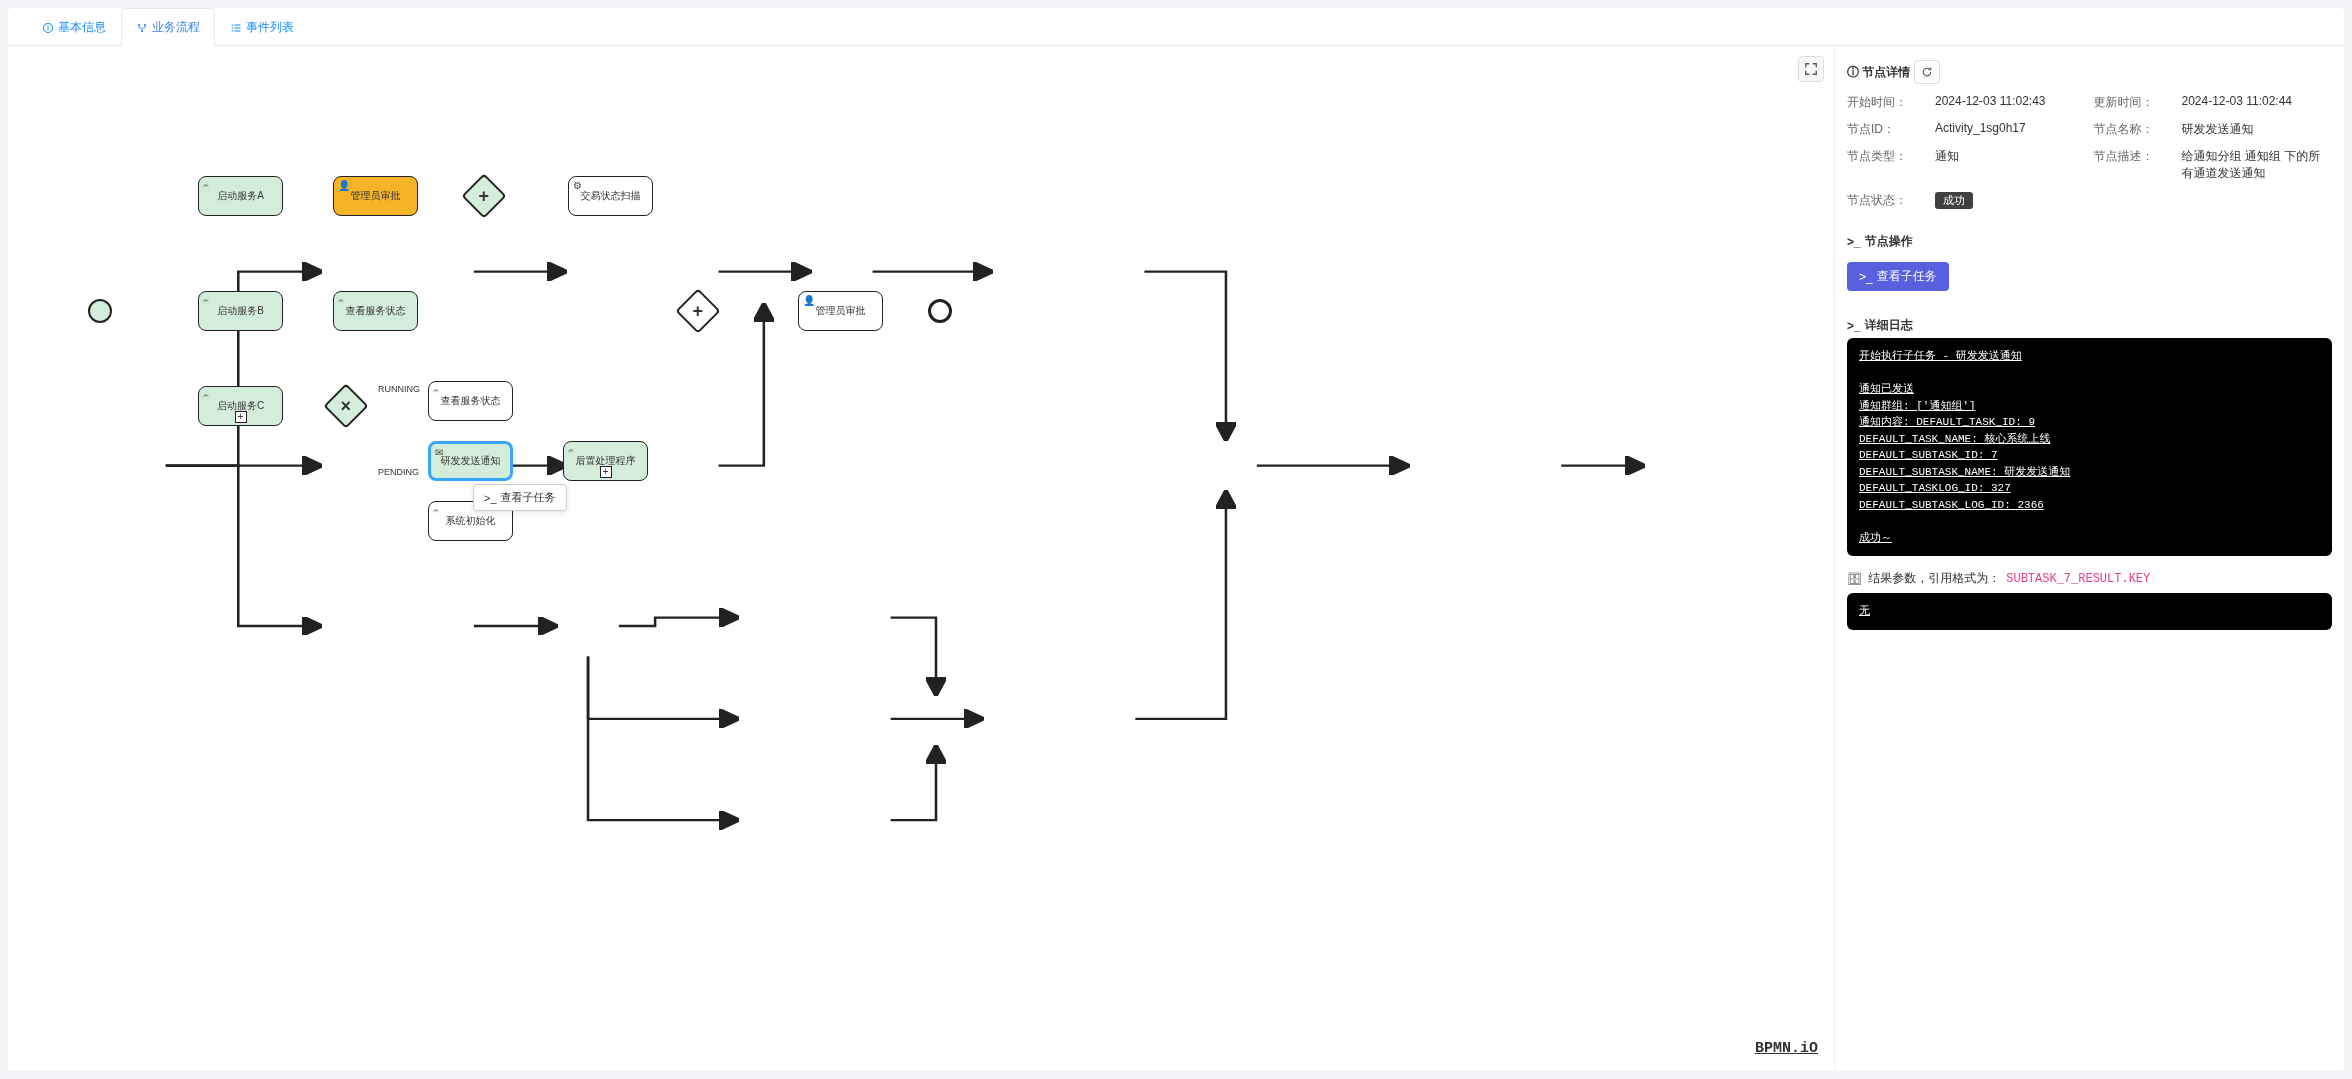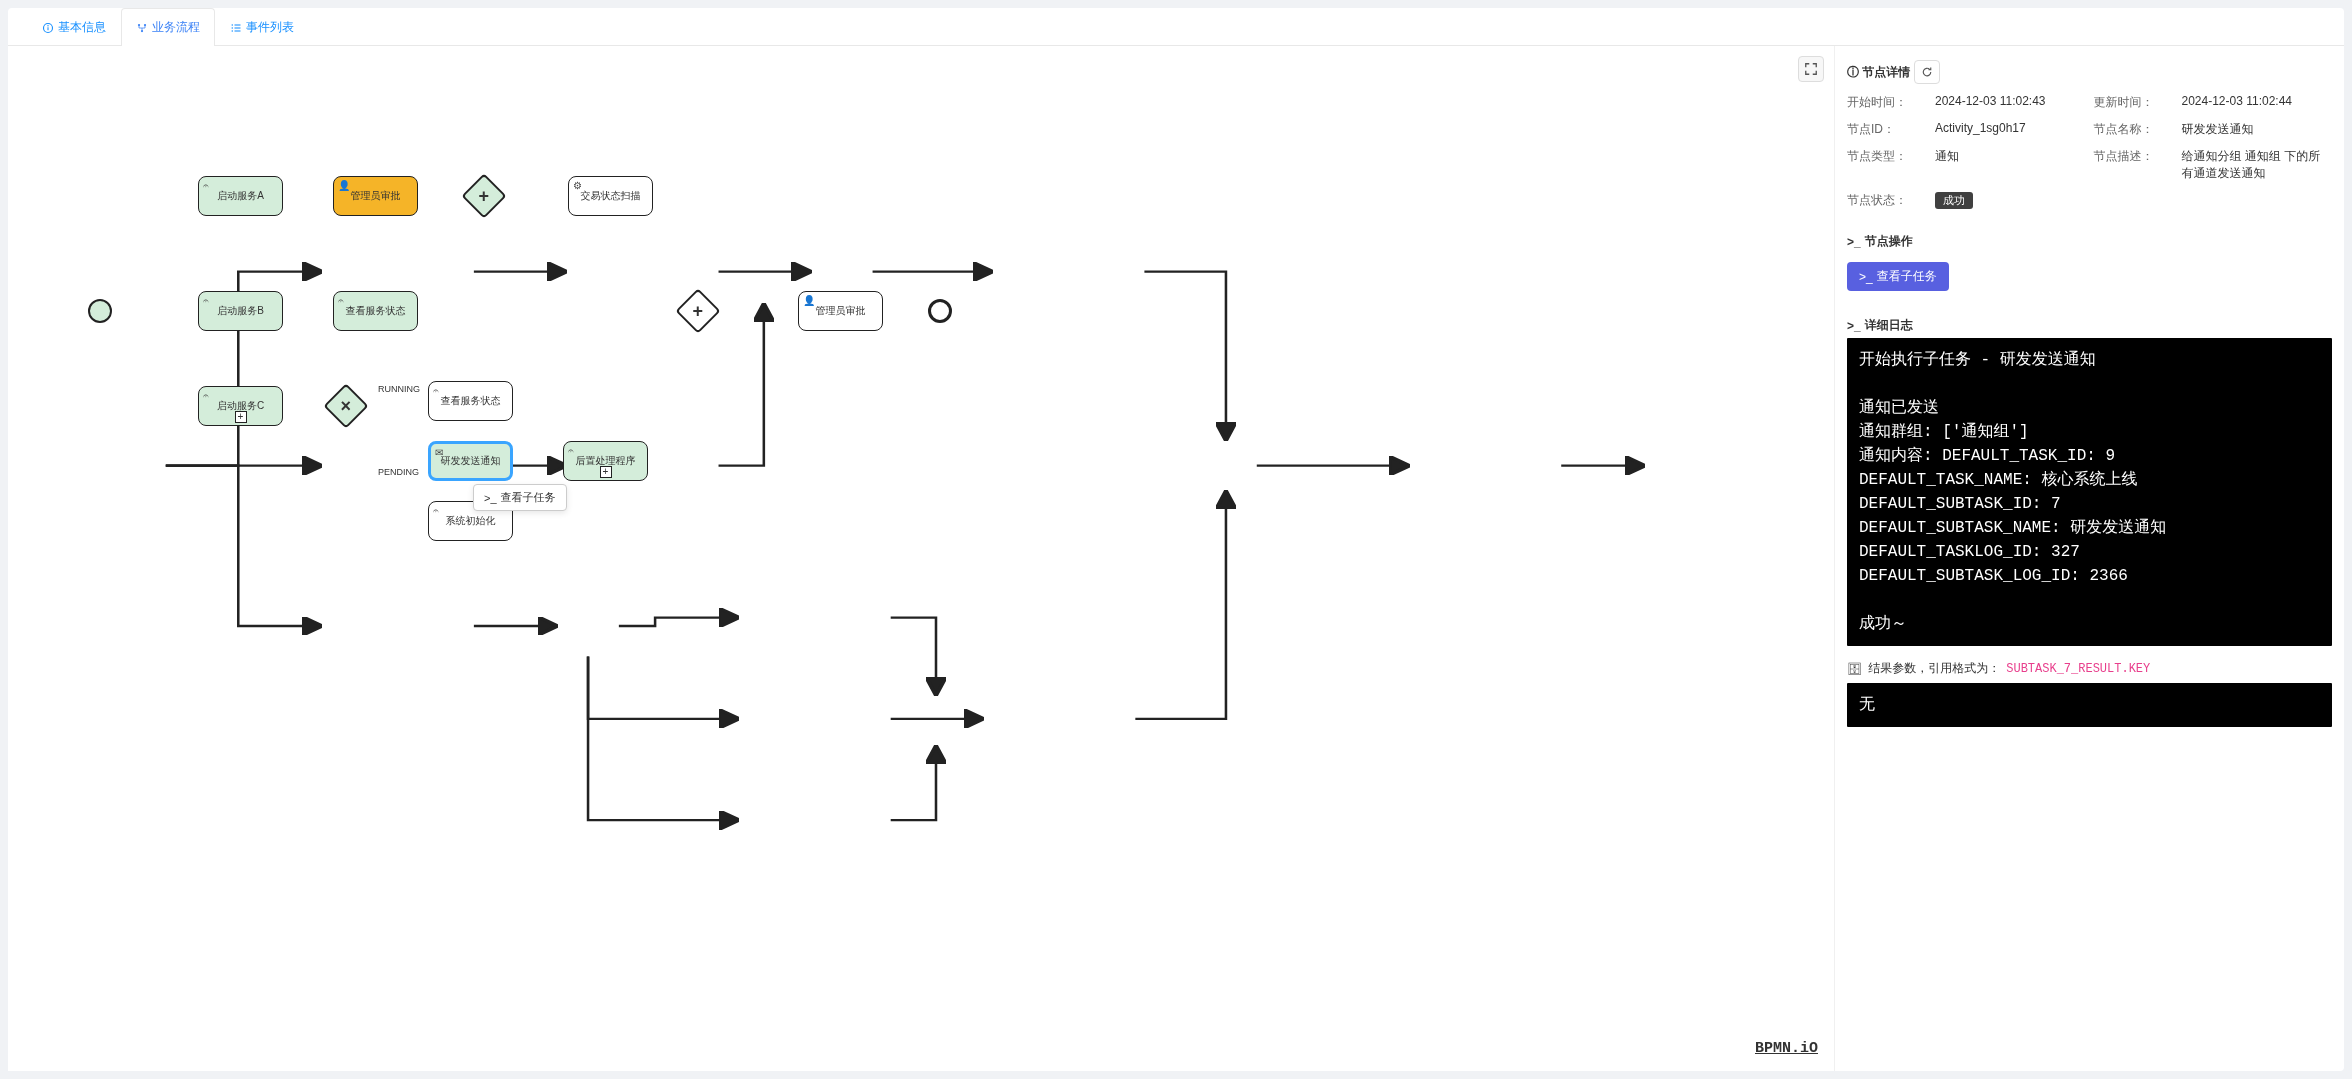--- a/index.html
+++ b/index.html
@@ -17,21 +17,21 @@
 .canvas { flex: 1; position: relative; background: #fff; }
 .expand-btn { position: absolute; top: 10px; right: 10px; width: 26px; height: 26px; border: 1px solid #ddd; border-radius: 4px; background: #f7f7f7; display: flex; align-items: center; justify-content: center; cursor: pointer; z-index: 5; }
 .sidepanel { width: 510px; border-left: 1px solid #f0f0f0; padding: 10px 12px; display: flex; flex-direction: column; gap: 14px; font-size: 12px; overflow-y: auto; }
 .panel-section-title { display: flex; align-items: center; gap: 4px; font-weight: 600; color: #333; padding: 4px 0; }
 .panel-section-title.with-refresh { justify-content: flex-start; }
 .refresh-btn { width: 26px; height: 24px; border: 1px solid #ddd; border-radius: 4px; background: #fff; display: flex; align-items: center; justify-content: center; cursor: pointer; }
 .detail-grid { display: grid; grid-template-columns: 80px 1fr 80px 1fr; row-gap: 10px; column-gap: 8px; padding: 6px 0; }
 .detail-grid .lbl { color: #666; }
 .badge-success { display: inline-block; background: #404040; color: #fff; padding: 1px 8px; border-radius: 3px; font-size: 11px; }
 .sub-btn { display: inline-flex; align-items: center; gap: 4px; background: #5860e0; color: #fff; border: none; padding: 6px 12px; border-radius: 4px; cursor: pointer; font-size: 12px; }
-.logbox { background: #000; color: #fff; font-family: "Courier New", monospace; font-size: 16px; padding: 10px 12px; line-height: 1.5; border-radius: 1px; white-space: pre-wrap; min-height: 140px; }
+.logbox { background: #000; color: #fff; font-family: "Courier New", monospace; font-size: 11px; padding: 10px 12px; line-height: 1.5; border-radius: 6px; white-space: pre-wrap; min-height: 140px; text-decoration: underline; }
 .refkey { color: #e83e8c; font-family: "Courier New", monospace; }
 .result-head { display: flex; gap: 6px; align-items: center; font-size: 12px; }
 .bpmn-logo { position: absolute; bottom: 14px; right: 16px; font-weight: 700; font-size: 15px; text-decoration: underline; font-family: Liberation Mono, monospace; }
 
 .diagram { position: absolute; top: 40px; left: 40px; right: 10px; bottom: 40px; }
 .node { position: absolute; border: 1px solid #222; border-radius: 8px; background: #fff; font-size: 10px; display: flex; align-items: center; justify-content: center; text-align: center; padding: 4px 6px; }
 .node.green { background: #d4edda; }
 .node.yellow { background: #f5b428; }
 .node.sel { border: 3px solid #3aa5ff; }
 .node .ico { position: absolute; top: 3px; left: 4px; font-size: 10px; color: #444; }

